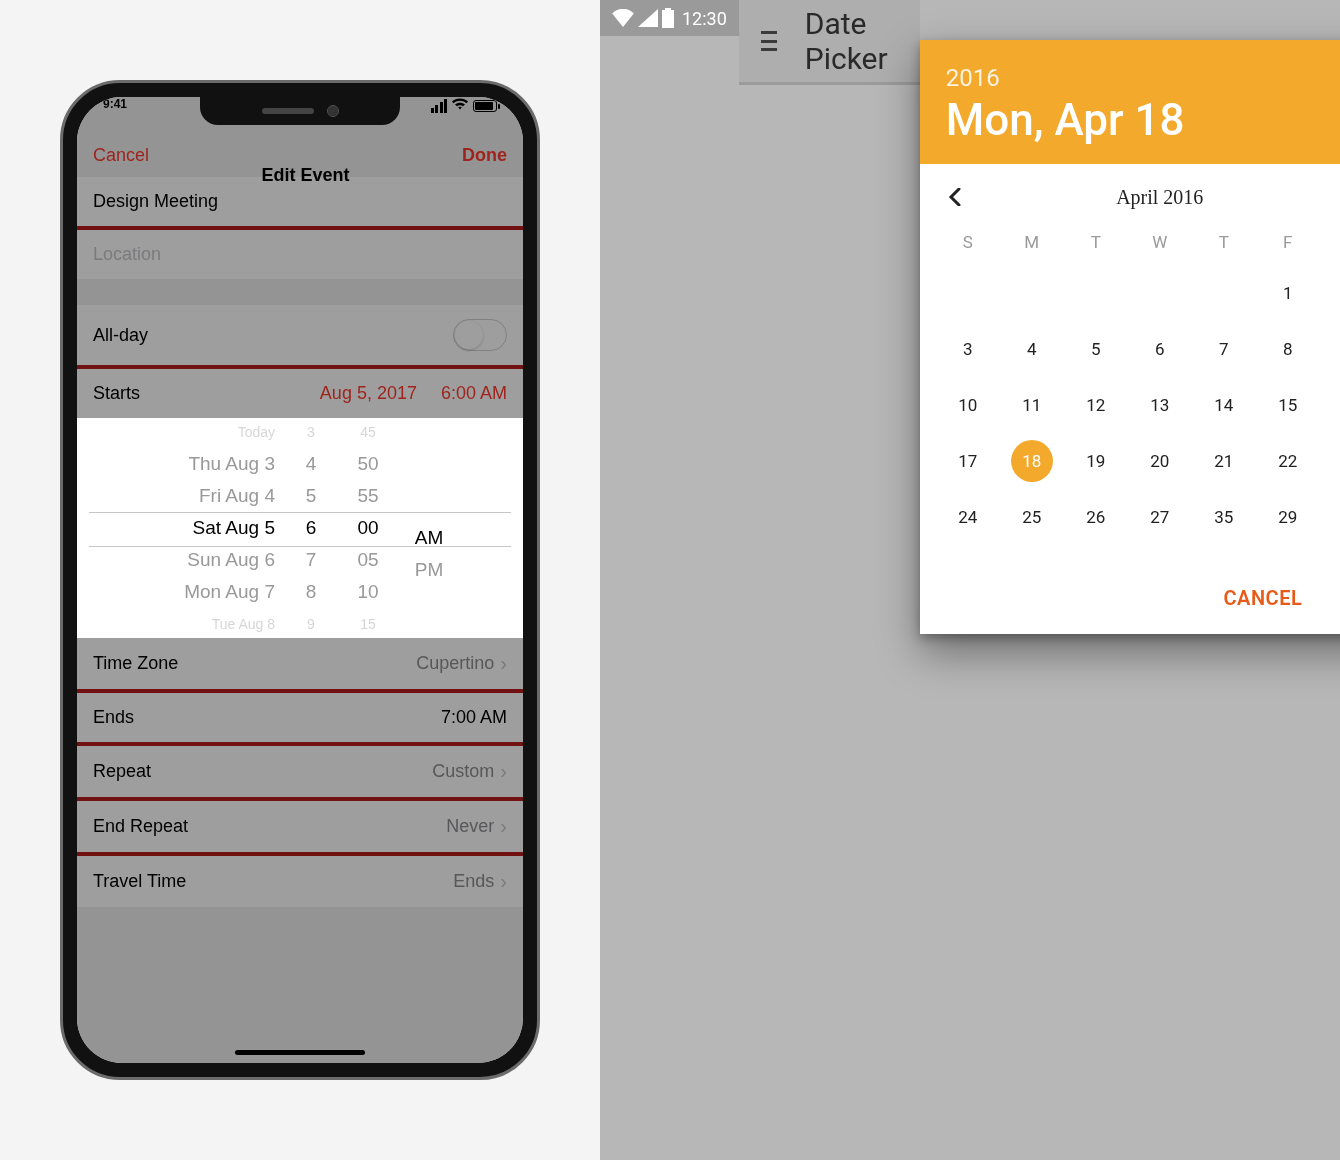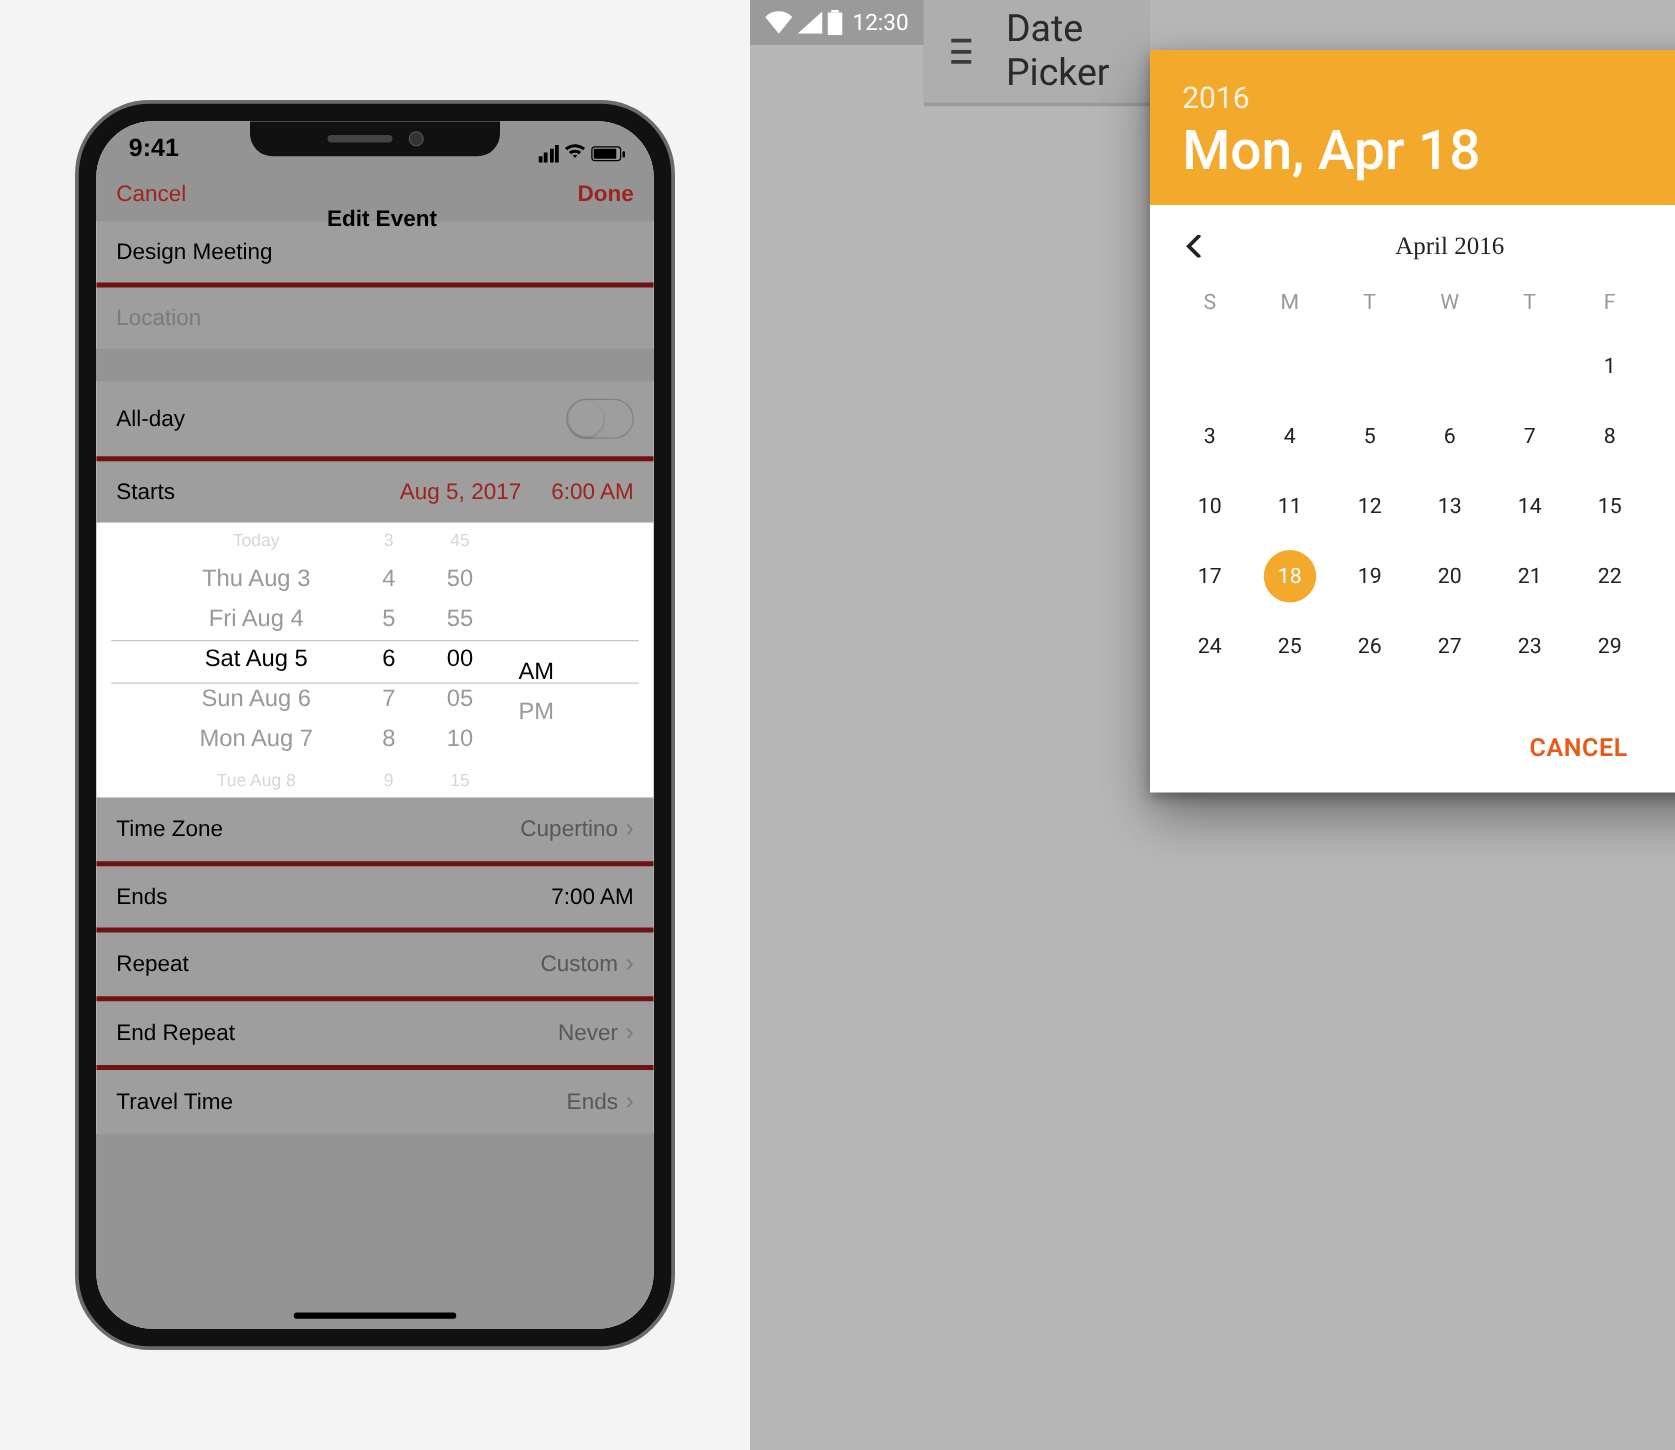--- a/index.html
+++ b/index.html
@@ -76,23 +76,23 @@
     position: relative;
     width: 100%;
     height: 100%;
     background: #efefef;
     color: #000;
   }
   .ios-status {
     height: 36px;
     display: flex;
     justify-content: space-between;
-    align-items: flex-end;
+    align-items: flex-start;
     padding: 0 26px 2px 26px;
-    font-size: 20px;
+    font-size: 12px;
     font-weight: 600;
   }
   .ios-status .right { display:flex; align-items:center; gap:4px;}
   .ios-signal { display:flex; align-items:flex-end; gap:1.5px; }
   .ios-signal span { width:3px; background:#000; display:block; }
   .ios-signal span:nth-child(1){height:5px}
   .ios-signal span:nth-child(2){height:8px}
   .ios-signal span:nth-child(3){height:11px}
   .ios-signal span:nth-child(4){height:14px}
   .ios-wifi { font-size:14px; }
@@ -139,21 +139,21 @@
   .picker {
     display: grid;
     grid-template-columns: 150px 52px 62px 60px;
     width: 330px;
     margin: 0 auto;
     text-align: center;
     font-size: 19px;
     color: #999;
   }
   .picker .col { display:flex; flex-direction:column; height:220px; justify-content:center; }
-  .picker .col.date { text-align:center; padding-right:10px;}
+  .picker .col.date { text-align:right; padding-right:10px;}
   .picker .col div { line-height: 32px; height:32px; }
   .picker .sel { color:#000; }
   .picker .edge { font-size:14px; opacity:0.4;}
   .picker-lines::before, .picker-lines::after {
     content:""; position:absolute; left:12px; right:12px; height:1px; background:#c7c7c7;
   }
   .picker-lines::before { top: 94px; }
   .picker-lines::after { top: 128px; }
 
   
@@ -541,21 +541,21 @@
           <div class="d">
             <span>25</span>
           </div>
           <div class="d">
             <span>26</span>
           </div>
           <div class="d">
             <span>27</span>
           </div>
           <div class="d">
-            <span>23</span>
+            <span>35</span>
           </div>
           <div class="d">
             <span>29</span>
           </div>
           <div class="d">
             <span>30</span>
           </div>
         </div>
       <div class="dialog-actions">
         <span>CANCEL</span>

